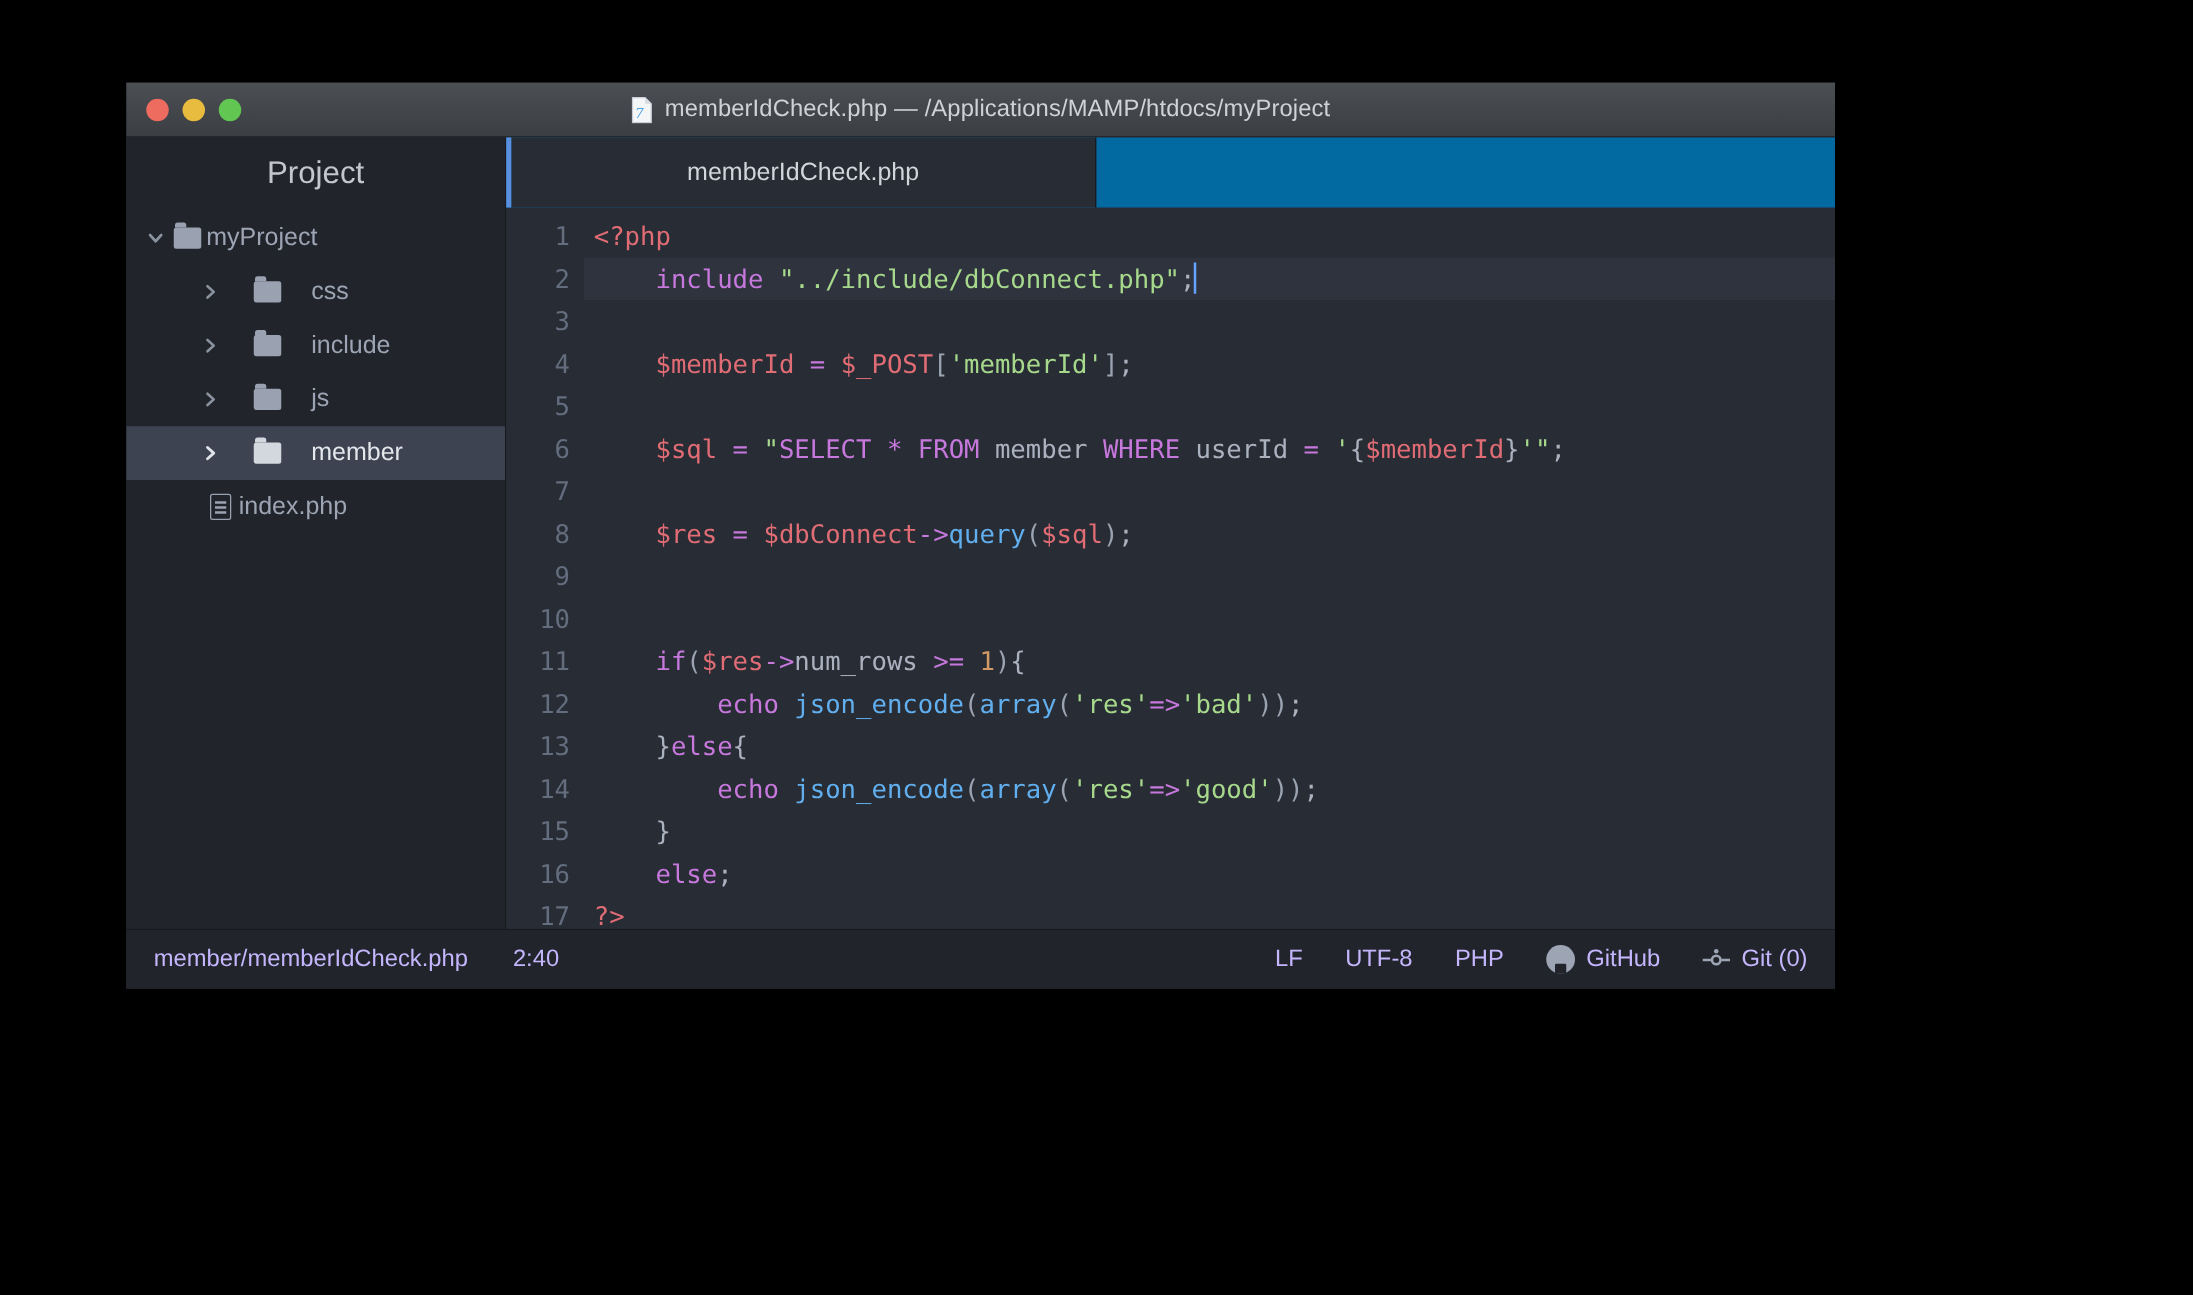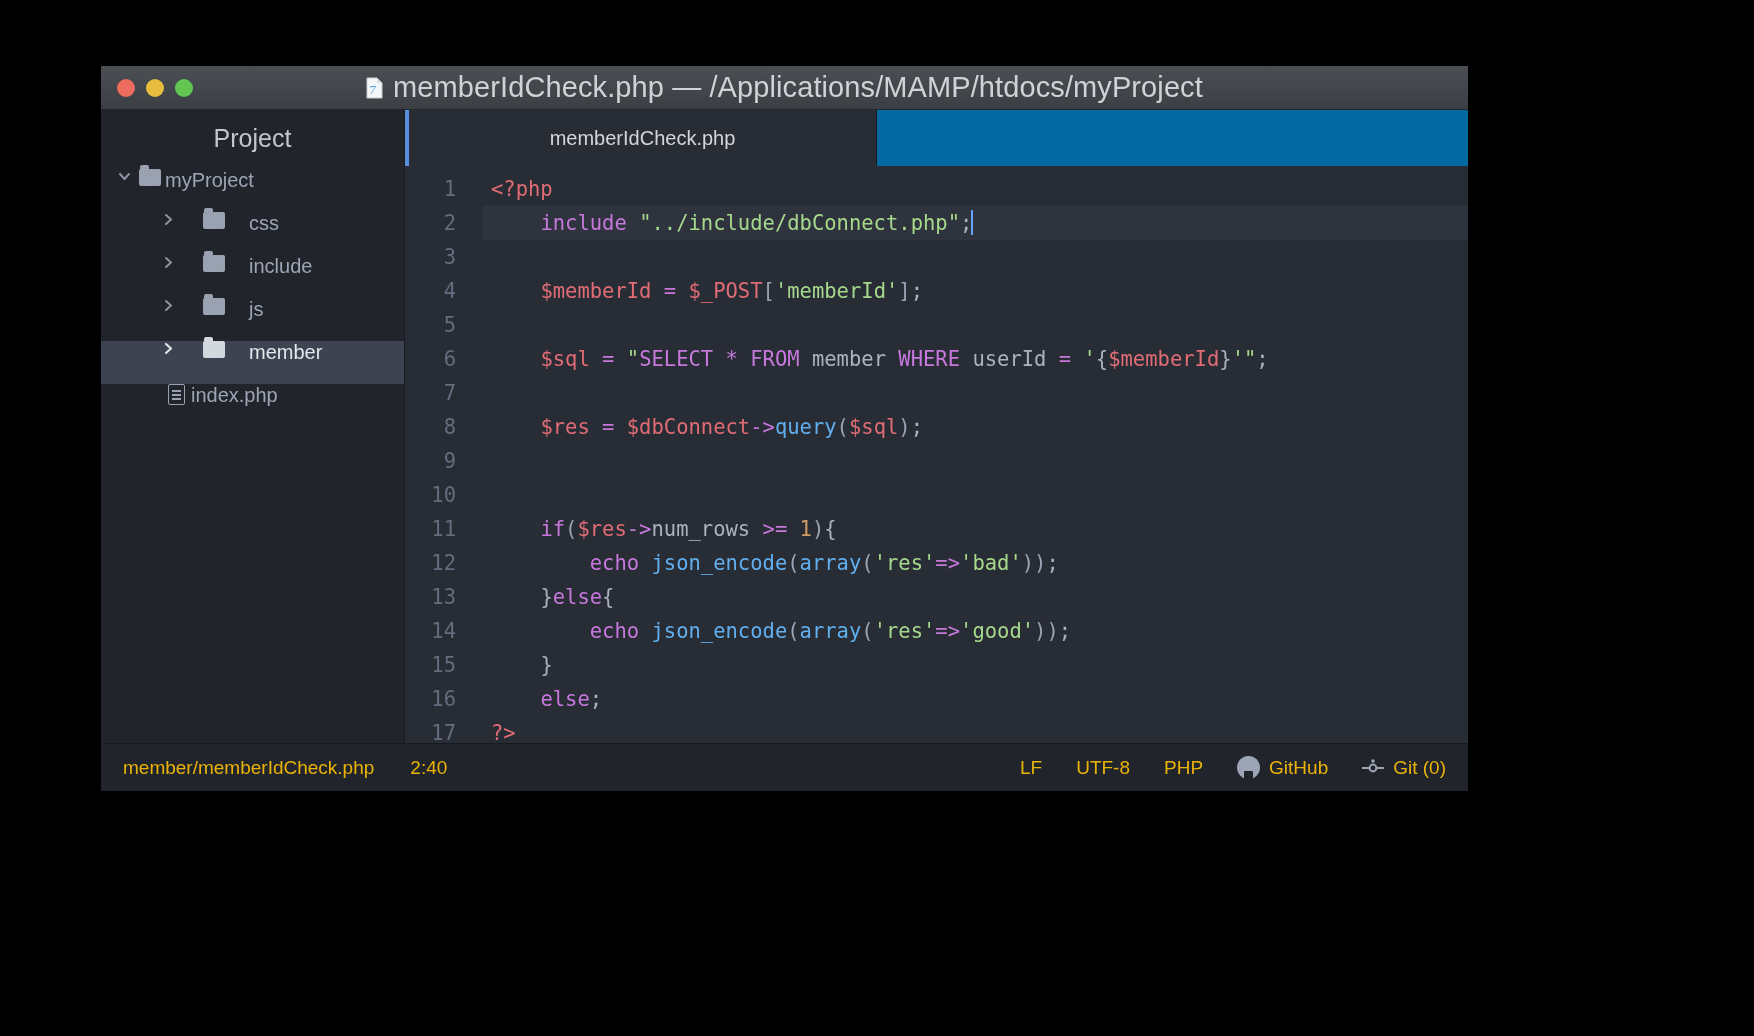--- a/index.html
+++ b/index.html
@@ -35,21 +35,21 @@
   .light.yellow{ background:#e8bd3f; }
   .light.green{ background:#62c653; }
   #title-wrap{
     width:100%;
     display:flex;align-items:center;justify-content:center;
     gap:10px;
     pointer-events:none;
   }
   #doc-icon{ width:17px;height:22px;position:relative;flex:0 0 17px;}
   #title-text{
-    font-size:29px;
+    font-size:19px;
     color:#cfd2d6;
     letter-spacing:0.1px;
     white-space:nowrap;
   }
 
   
   #body{ flex:1 1 auto; display:flex; min-height:0; }
 
   
   #sidebar{
@@ -61,21 +61,21 @@
   }
   #sidebar-header{
     height:56px;
     display:flex;align-items:center;justify-content:center;
     font-size:25px;
     color:#c3c7cd;
   }
   #tree{ padding-top:3px; font-size:20px; }
   .tree-row{
     height:43px;
-    display:flex;align-items:flex-start;
+    display:flex;align-items:center;
     color:#9da5b4;
     position:relative;
     cursor:default;
   }
   .tree-row.selected{ background:#3d4350; color:#e4e7ec; }
   .tree-row .chev{
     width:22px;flex:0 0 22px;
     display:flex;align-items:center;justify-content:center;
     color:#8b929f;
   }
@@ -145,21 +145,21 @@
     position:relative;
   }
   #gutter{
     width:62px;flex:0 0 62px;
     text-align:right;
     color:#636d7e;
     padding-right:11px;
     user-select:none;
   }
   #gutter div{ height:34px; }
-  #lines{ flex:1 1 auto; position:relative; min-width:0;margin-left:16px; }
+  #lines{ flex:1 1 auto; position:relative; min-width:0; }
   .cl{ height:34px; white-space:pre; padding-left:8px; color:#abb2bf;}
   .cl.hl{ background:#2e333d; }
   .cur{
     display:inline-block;
     width:2px;height:25px;
     background:#66a3ff;
     vertical-align:-5px;
     margin-left:-1px;
   }
   .kw  { color:#c678dd; }
@@ -172,21 +172,21 @@
   .num { color:#d19a66; }
   .br  { color:#9aa3b2; }
 
   
   #statusbar{
     height:48px;flex:0 0 48px;
     background:#21252b;
     border-top:1px solid #181a1f;
     display:flex;
     font-size:19px;
-    color:#eab308;
+    color:#c4b5fd;
     padding:0 22px;
   }
   #status-left{ display:flex;align-items:center;gap:36px; }
   #status-right{ margin-left:auto; display:flex;align-items:center;gap:34px; }
   .sb{ display:flex;align-items:center;gap:9px; white-space:nowrap; }
   .gh{
     width:23px;height:23px;border-radius:50%;
     background:#9da5b4;position:relative;flex:0 0 23px;
   }
   .gh:after{

